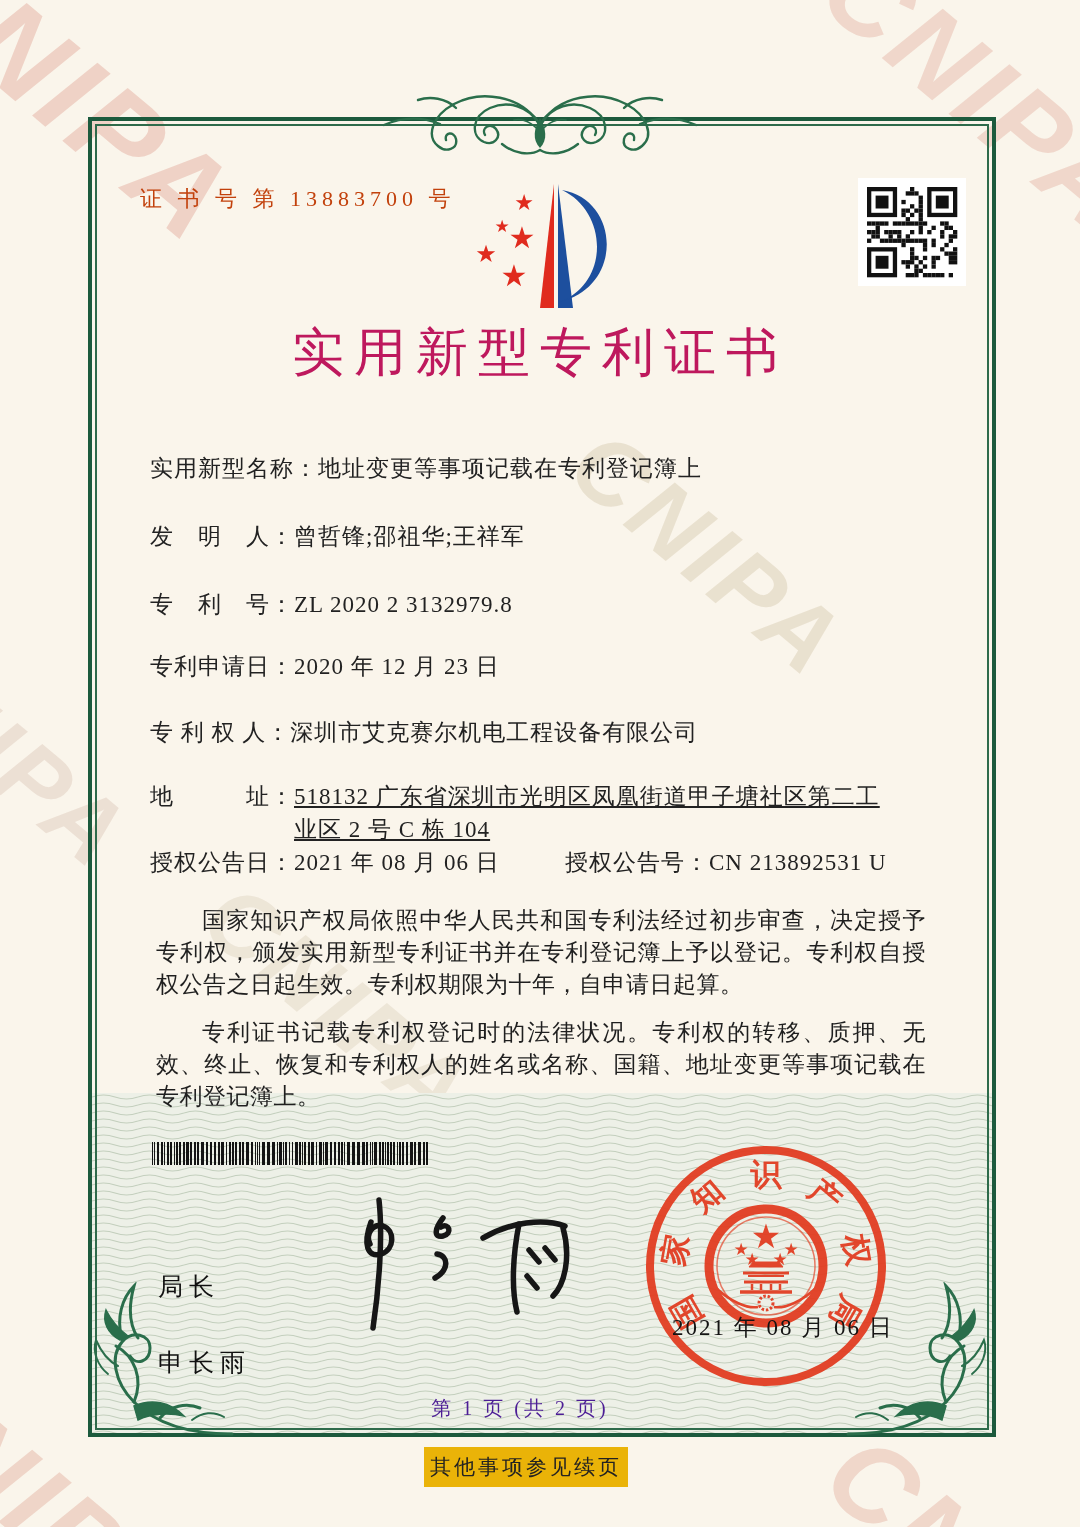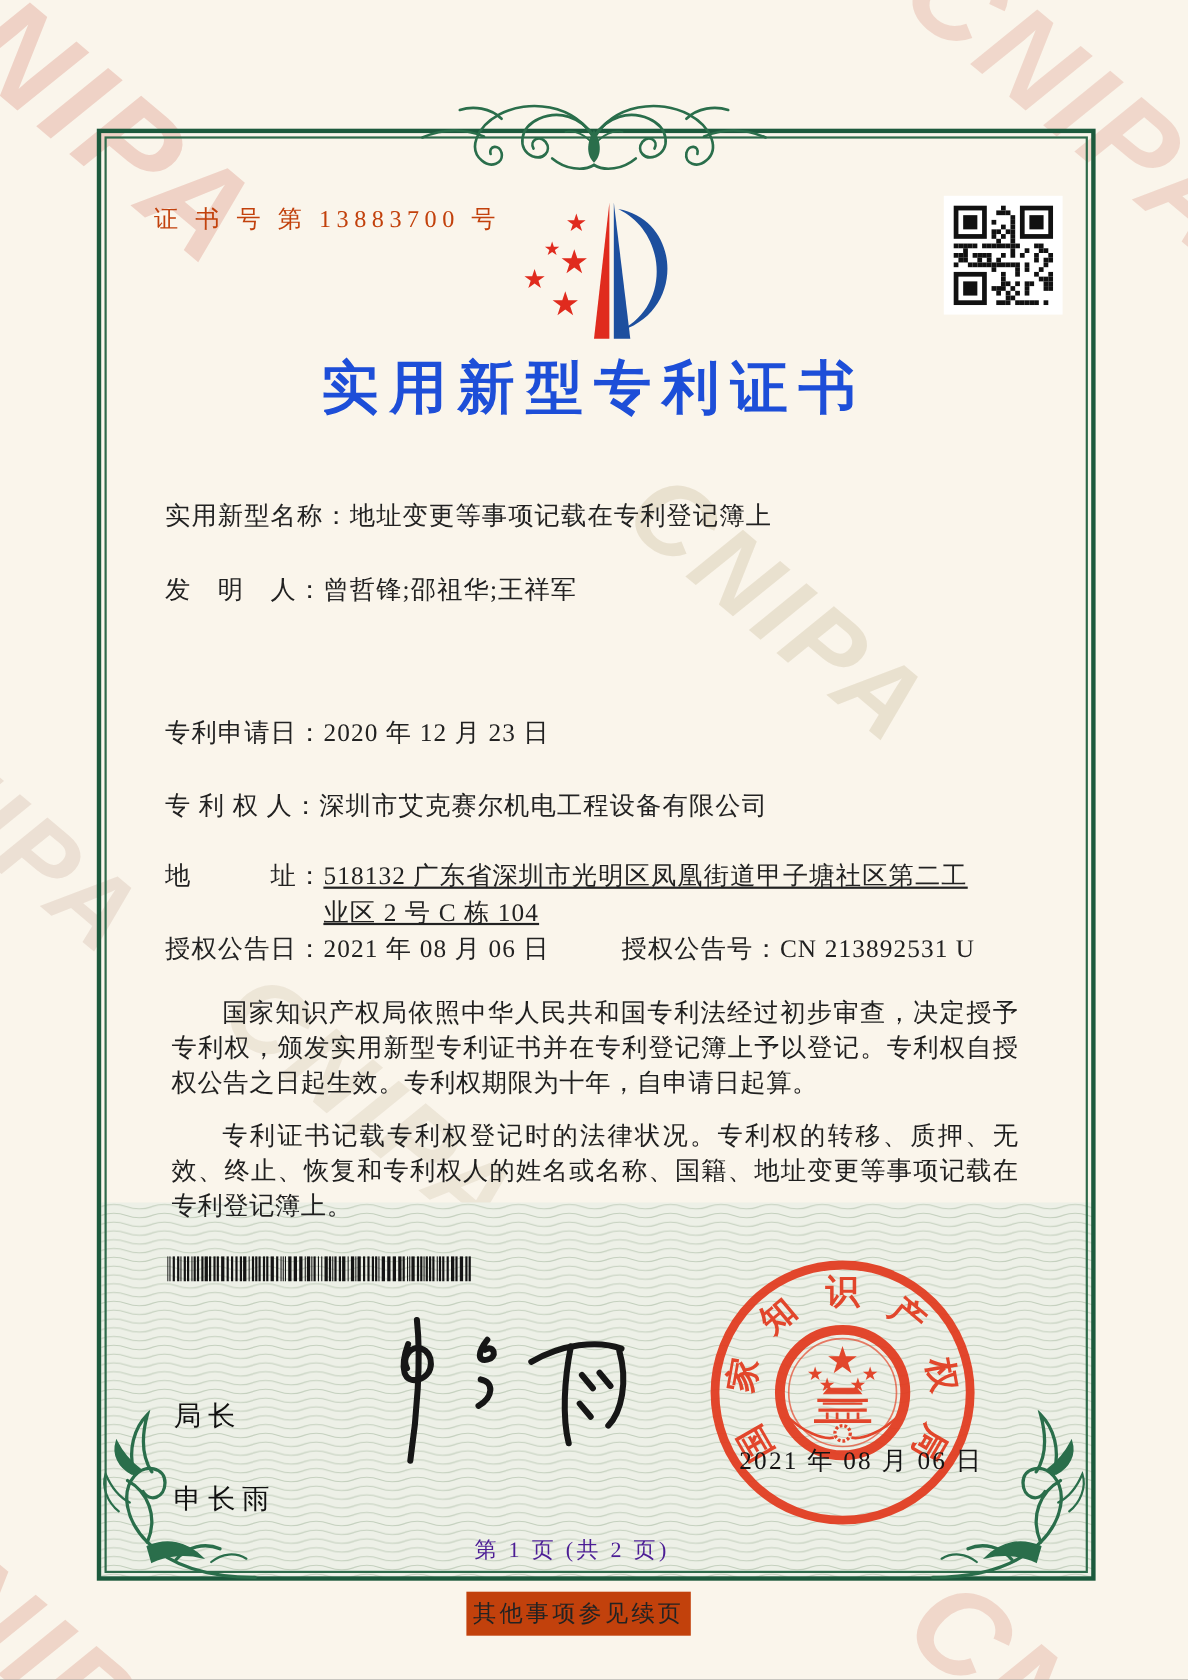--- a/index.html
+++ b/index.html
@@ -34,21 +34,21 @@
   }
   .ornament{position:absolute; pointer-events:none;}
   
   .cert-no{
     position:absolute; left:140px; top:184px; font-size:22px; letter-spacing:5px; color:#c2410c;
   }
   .logo{position:absolute; left:452px; top:170px; width:200px; height:155px;}
   .qr{position:absolute; left:858px; top:178px; width:108px; height:108px; background:#fff;}
   .title{
     position:absolute; left:0; top:318px; width:100%; text-align:center;
-    font-size:52px; font-weight:bold; letter-spacing:10px; color:#1d4ed8;
+    font-size:52px; font-weight:normal; letter-spacing:10px; color:#be185d;
   }
   
   .field-row{
     position:absolute; left:150px; width:800px; display:flex; align-items:flex-start;
     font-size:23px; line-height:33px; color:#222;
   }
   .f-label{white-space:nowrap; letter-spacing:1px;}
   .f-value{letter-spacing:1px;}
   .row-addr .f-value{max-width:600px;text-decoration:underline;}
   .grant-pair{position:absolute; top:0; white-space:nowrap;}
@@ -72,21 +72,21 @@
   .seal-date{
     position:absolute; left:672px; top:1312px; font-size:23px; letter-spacing:2px; color:#141414;
     white-space:nowrap;
   }
   .page-info{
     position:absolute; left:0; top:1395px; width:1040px; text-align:center;
     font-size:20px; letter-spacing:3px; color:#4c1d95;
   }
   .foot-note-box{
     position:absolute; left:424px; top:1447px; width:204px; height:40px;
-    background:#c2410c; display:flex; align-items:center; justify-content:center;
+    background:#eab308; display:flex; align-items:center; justify-content:center;
   }
   .foot-note{font-size:21px; letter-spacing:3px; color:#222;}
 </style>
 </head>
 <body>
 
 <div class="page">
 
   <div class="wm wm-1">CNIPA</div>
   <div class="wm wm-2">CNIPA</div>
@@ -301,20 +301,24 @@
   <div class="title">实用新型专利证书</div>
 
   <div class="field-row" style="top:452px">
     <span class="f-label">实用新型名称：</span>
     <span class="f-value">地址变更等事项记载在专利登记簿上</span>
   </div>
   <div class="field-row" style="top:520px">
     <span class="f-label">发　明　人：</span>
     <span class="f-value">曾哲锋;邵祖华;王祥军</span>
   </div>
+  <div class="field-row" style="top:588px">
+    <span class="f-label">专　利　号：</span>
+    <span class="f-value">ZL 2020 2 3132979.8</span>
+  </div>
   <div class="field-row" style="top:650px">
     <span class="f-label">专利申请日：</span>
     <span class="f-value">2020 年 12 月 23 日</span>
   </div>
   <div class="field-row" style="top:716px">
     <span class="f-label">专 利 权 人：</span>
     <span class="f-value">深圳市艾克赛尔机电工程设备有限公司</span>
   </div>
   <div class="field-row row-addr" style="top:780px">
     <span class="f-label">地　　　址：</span>

